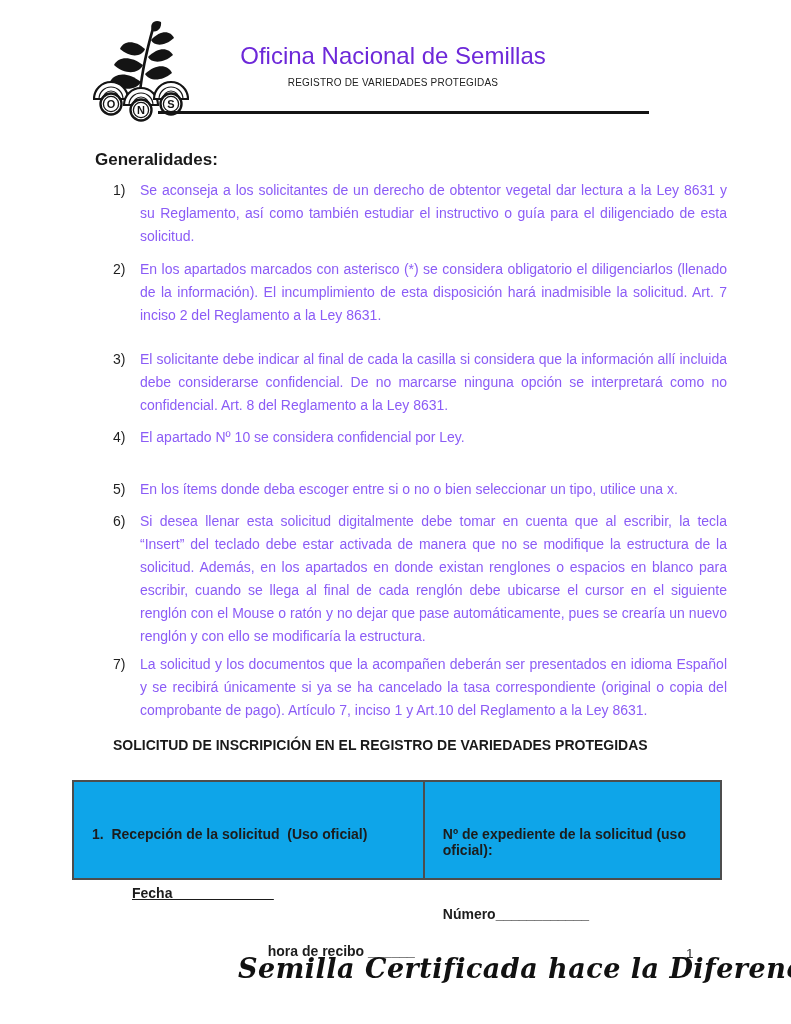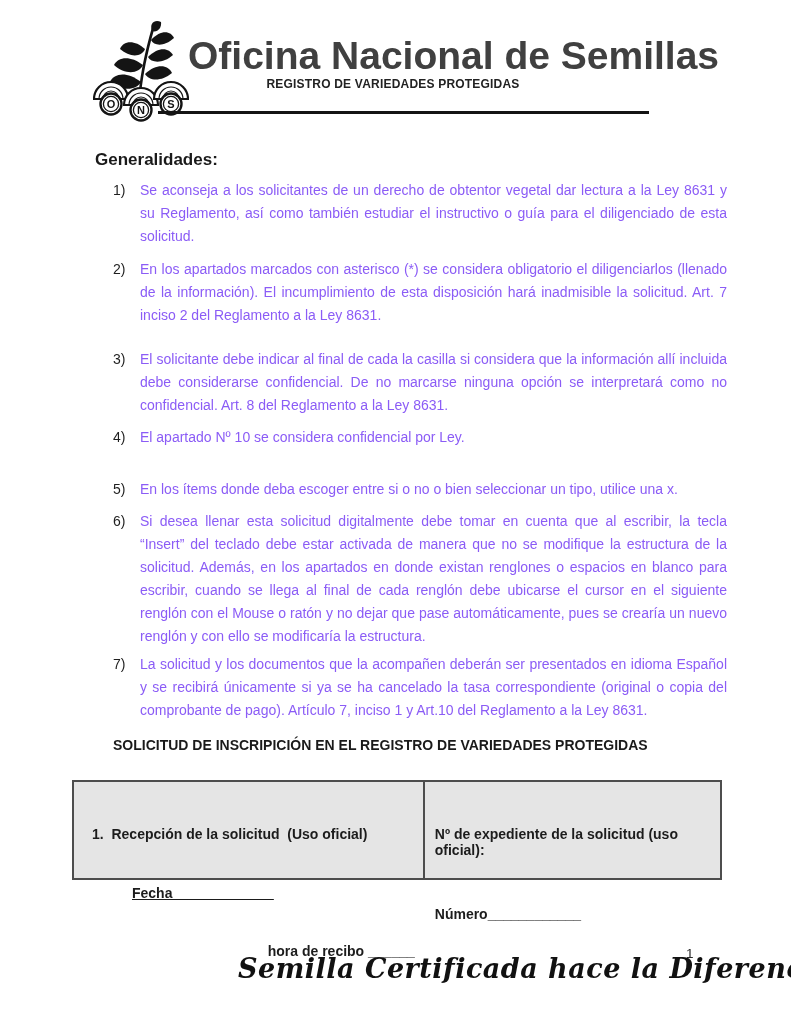--- a/index.html
+++ b/index.html
@@ -22,29 +22,29 @@
     height: 104px;
   }
   .header-block {
     position: absolute;
     left: 188px;
     top: 40px;
     width: 410px;
     text-align: center;
   }
   .org-name {
-    font-size: 39px;
-    font-weight: bold;
-    color: #404040;
+    font-size: 24px;
+    font-weight: normal;
+    color: #6d28d9;
     line-height: 32px;
     white-space: nowrap;
   }
   .department {
-    font-size: 12px;
-    font-weight: bold;
+    font-size: 10px;
+    font-weight: normal;
     color: #222222;
     margin-top: 5px;
     letter-spacing: 0.2px;
     white-space: nowrap;
     text-align: center;
   }
   .header-rule {
     position: absolute;
     left: 158px;
     top: 111px;
@@ -100,37 +100,37 @@
   
   .official-table {
     position: absolute;
     left: 72px;
     top: 780px;
     width: 650px;
     height: 100px;
     border: 2px solid #4d4d4d;
     box-sizing: border-box;
     display: flex;
-    background: #e5e5e5;
+    background: #0ea5e9;
   }
   .cell {
     box-sizing: border-box;
     font-size: 14px;
     font-weight: bold;
     color: #1c1c1c;
     white-space: pre-wrap;
   }
   .cell-left {
     width: 54.3%;
     border-right: 2px solid #4d4d4d;
     padding: 12px 8px 8px 18px;
   }
   .cell-right {
     width: 45.7%;
-    padding: 12px 8px 8px 10px;
+    padding: 12px 8px 8px 18px;
   }
   .field-row-date { margin: 11px 0 0 40px; text-decoration: underline; }
   .field-row-time { margin: 10px 0 0 40px; text-align: right; }
   .field-row-number { margin: 16px 0 0 0; text-align: left; }
 
   
   .footer-motto {
     position: absolute;
     left: 238px;
     top: 953px;

